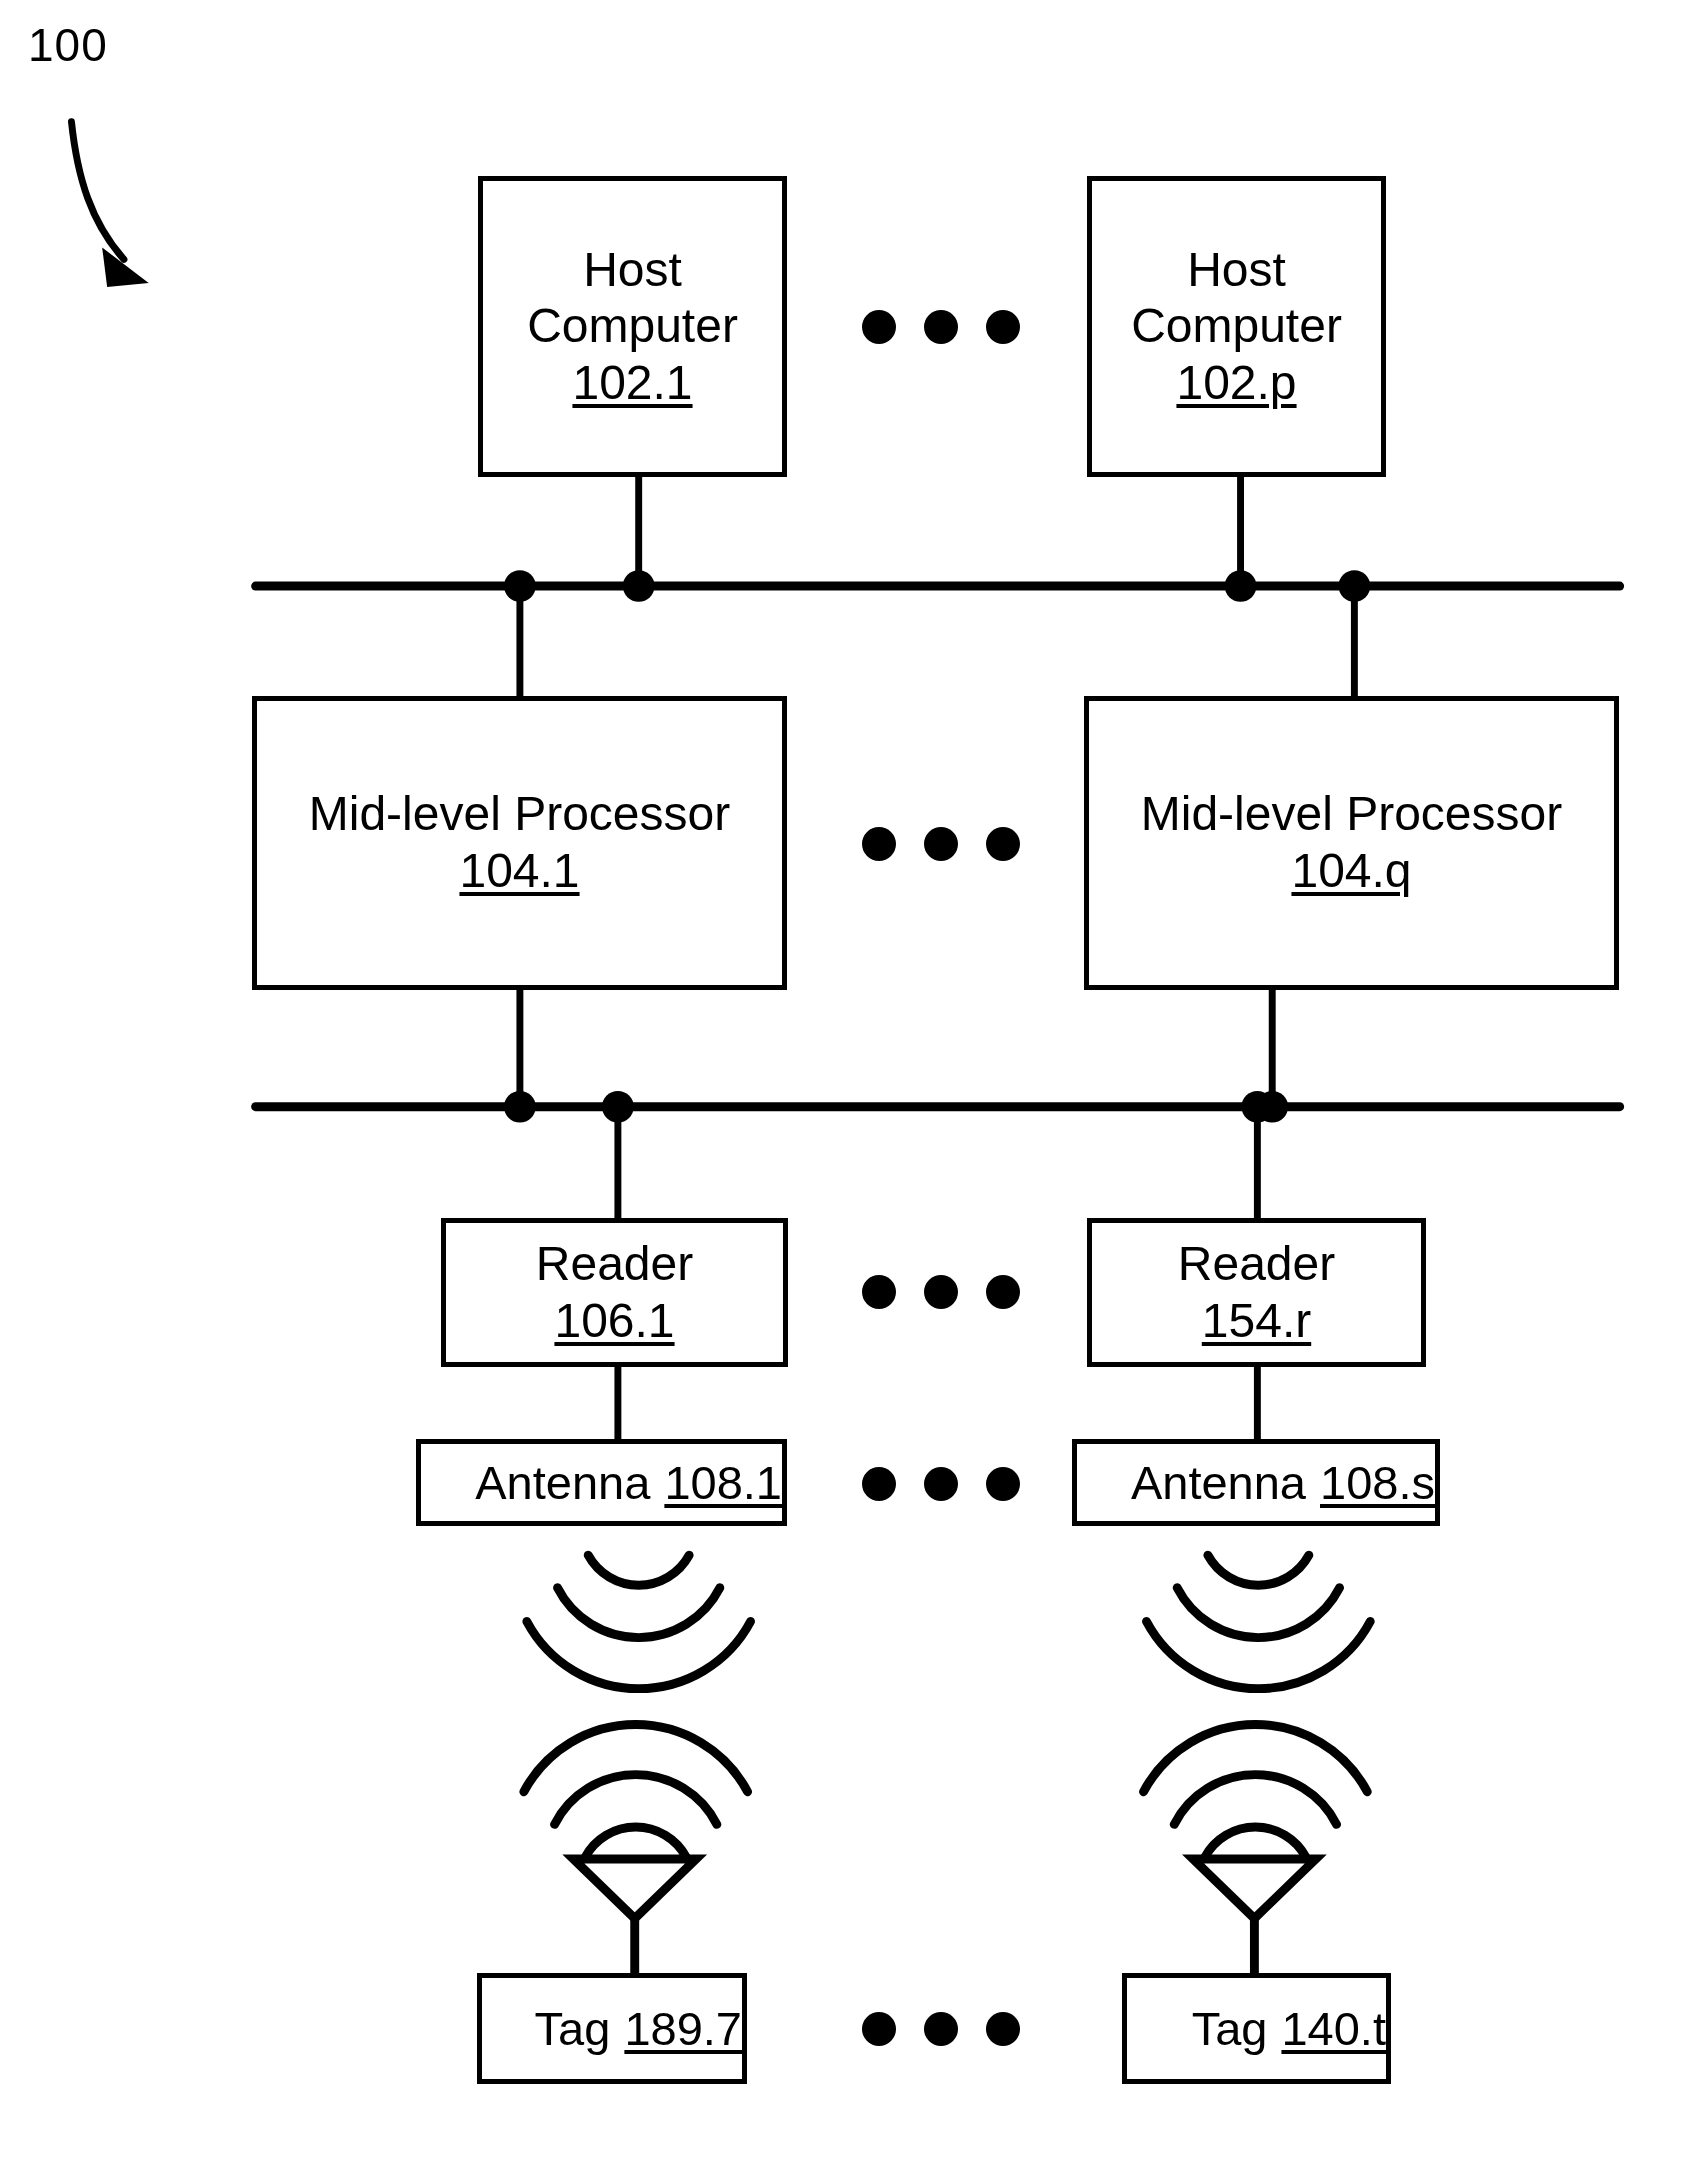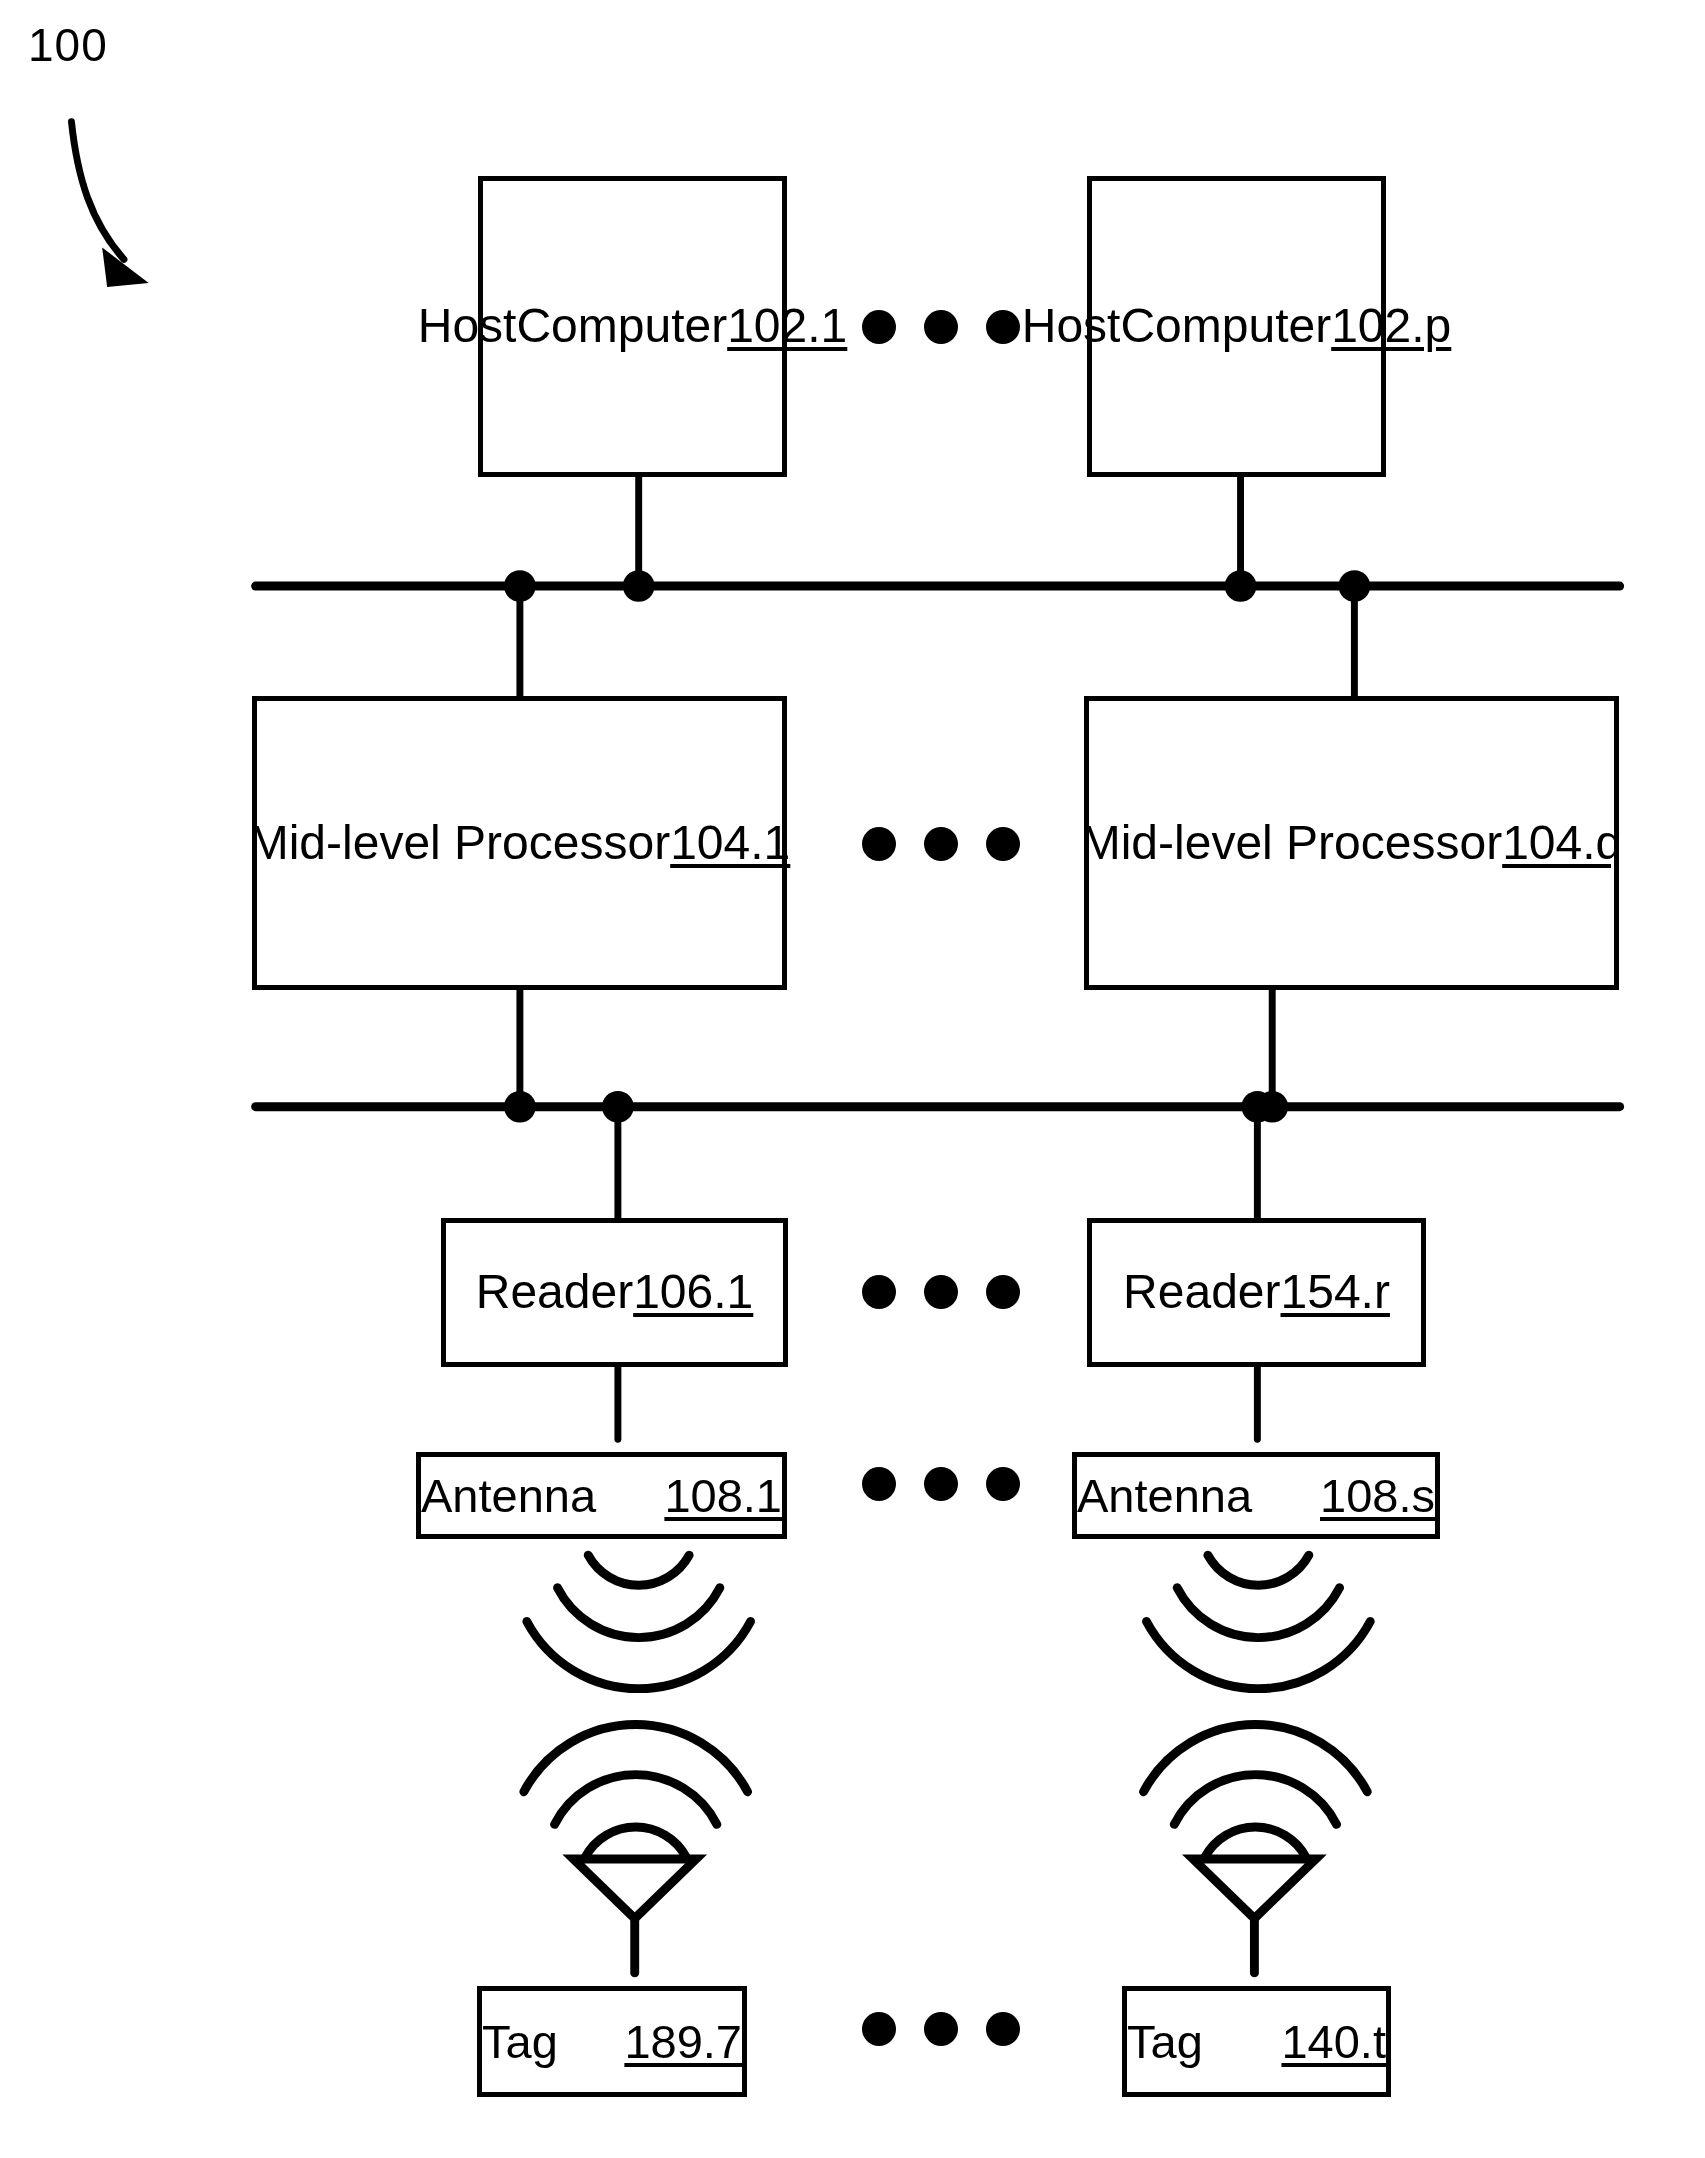--- a/index.html
+++ b/index.html
@@ -24,40 +24,39 @@
     top: 0;
     width: 1706px;
     height: 2158px;
   }
   .node-box {
     position: absolute;
     box-sizing: border-box;
     border: 5px solid #000000;
     background: #ffffff;
     display: flex;
-    flex-direction: row;
+    flex-direction: column;
     align-items: center;
     justify-content: center;
     text-align: center;
     line-height: 1.18;
   }
   .node-box .line {
     display: block;
     white-space: nowrap;
   }
   .node-box .ref {
     text-decoration: underline;
     text-underline-offset: 5px;
     text-decoration-thickness: 4px;
   }
   .inline-box {
     flex-direction: row;
-    justify-content: space-between;
+    justify-content: flex-end;
     align-items: center;
-    margin-top: 13px;
   }
   .inline-box .line { margin-right: 14px; }
   .inline-box .line:last-child { margin-right: 0; }
 
   .fig-num {
     position: absolute;
     font-size: 46px;
     letter-spacing: 1px;
   }
   .ellipsis {

